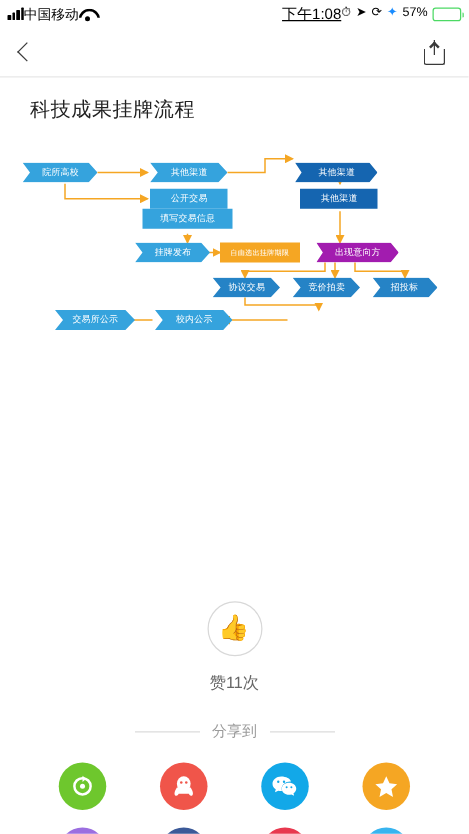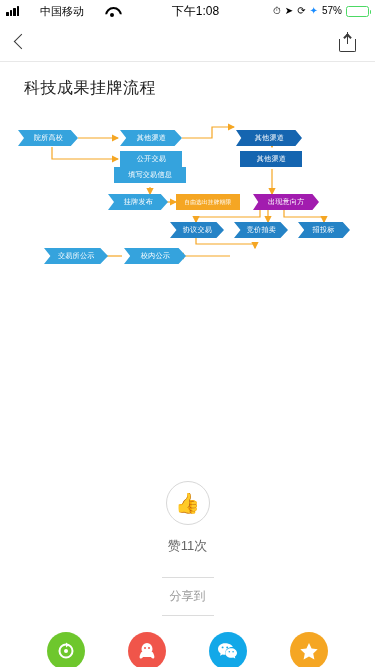--- a/index.html
+++ b/index.html
@@ -18,22 +18,22 @@
   
   .statusbar {
     height: 22px;
     display: flex;
     align-items: center;
     padding: 0 6px;
     font-size: 11px;
     color: #000;
     background: #fff;
   }
-  .sb-left { display: flex; align-items: center; gap: 21px; flex: 0 0 auto; }
-  .sb-center { flex: 1; text-align: center; font-size: 12px; font-weight: 400; }
+  .sb-left { display: flex; align-items: center; gap: 0; flex: 0 0 auto; }
+  .sb-center { flex: 1; text-align: right; font-size: 12px; font-weight: 400; text-decoration: underline; }
   .sb-right { display: flex; align-items: center; gap: 4px; flex: 0 0 auto; }
   .signal { display: flex; align-items: flex-end; gap: 1px; height: 10px; }
   .signal i { display: block; width: 2.5px; background: #000; border-radius: .5px; }
   .signal i:nth-child(1){height:4px;}
   .signal i:nth-child(2){height:6px;}
   .signal i:nth-child(3){height:8px;}
   .signal i:nth-child(4){height:10px;}
   .carrier { font-size: 11px; }
   .wifi { width: 13px; height: 10px; position: relative; }
   .wifi::before {
@@ -132,21 +132,21 @@
   }
   .thumb { font-size: 20px; color: #9a9a9a; line-height: 1; }
   .like-count {
     margin-top: 12px;
     font-size: 13px; color: #666;
   }
 
   
   .share-header {
     display: flex; align-items: center; justify-content: center;
-    gap: 10px; margin-top: 22px; flex-direction: column;
+    gap: 10px; margin-top: 22px;
   }
   .share-header .line { width: 52px; height: 1px; background: #dcdcdc; }
   .share-header .txt { font-size: 12px; color: #9b9b9b; }
 
   .share-grid {
     margin-top: 16px;
     padding: 0 26px;
     display: grid;
     grid-template-columns: repeat(4, 1fr);
     row-gap: 14px;

